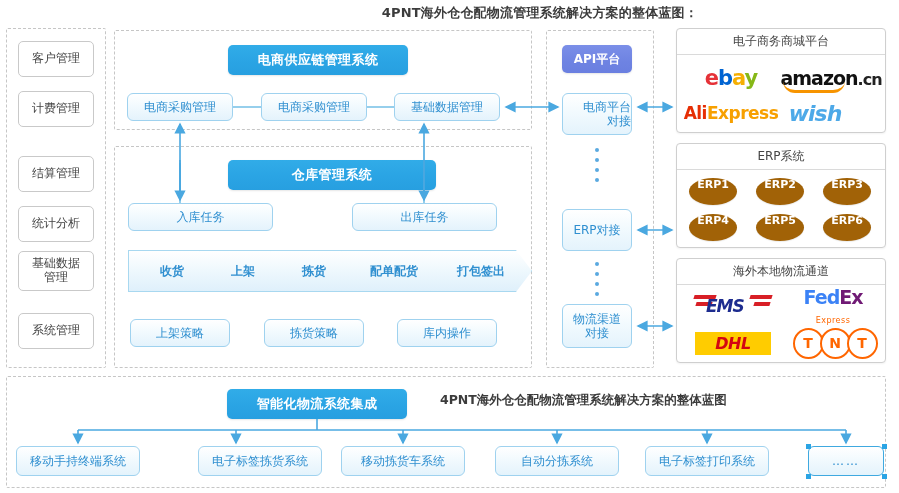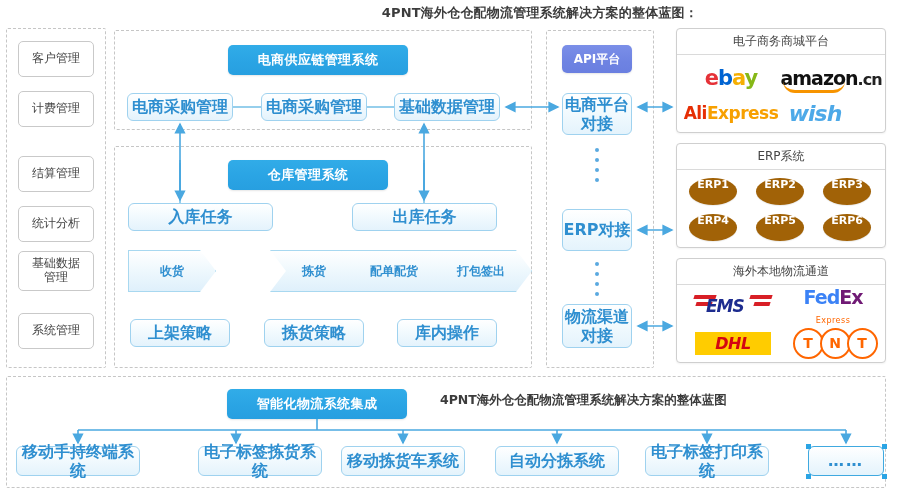--- a/index.html
+++ b/index.html
@@ -51,21 +51,21 @@
     background:linear-gradient(180deg,#7b8fe8 0%,#6e83e2 60%,#6a7fe0 100%);
     color:#fff;font-size:12px;font-weight:bold;
     display:flex;align-items:center;justify-content:center;
     box-shadow:0 1px 2px rgba(0,0,0,.10);
   }
 
   
   .lbox{
     border:1px solid #9fd2ef;border-radius:6px;
     background:linear-gradient(180deg,#ffffff 0%,#f2fafe 45%,#e4f3fc 100%);
-    color:#2f8fd0;font-size:16px;font-weight:bold;
+    color:#2f8fd0;font-size:12px;font-weight:normal;
     display:flex;align-items:center;justify-content:center;text-align:center;
     line-height:1.2;
   }
 
   
   .wpanel{
     border:1px solid #cfcfcf;border-radius:4px;background:#fff;
     box-shadow:0 1px 2px rgba(0,0,0,.05);overflow:hidden;
   }
   .wpanel-head{
@@ -195,34 +195,37 @@
   </div>
   <div class="abs lbox" style="left:261px;top:93px;width:106px;height:28px;">
     <span>电商采购管理</span>
   </div>
   <div class="abs lbox" style="left:394px;top:93px;width:106px;height:28px;">
     <span>基础数据管理</span>
   </div>
 
   <div class="abs dashed" style="left:114px;top:146px;width:418px;height:222px;"></div>
 
-  <div class="abs blue-head" style="left:228px;top:160px;width:160px;height:30px;">
+  <div class="abs blue-head" style="left:228px;top:160px;width:208px;height:30px;">
     <span>仓库管理系统</span>
   </div>
 
   <div class="abs lbox" style="left:128px;top:203px;width:145px;height:28px;">
     <span>入库任务</span>
   </div>
   <div class="abs lbox" style="left:352px;top:203px;width:145px;height:28px;">
     <span>出库任务</span>
   </div>
 
   <div class="chev first" style="left:128px;top:250px;width:86px;">
     <span>收货</span>
   </div>
+  <div class="chev" style="left:199px;top:250px;width:86px;">
+    <span>上架</span>
+  </div>
   <div class="chev" style="left:270px;top:250px;width:86px;">
     <span>拣货</span>
   </div>
   <div class="chev" style="left:341px;top:250px;width:104px;">
     <span>配单配货</span>
   </div>
   <div class="chev" style="left:430px;top:250px;width:100px;">
     <span>打包签出</span>
   </div>
 
@@ -235,21 +238,21 @@
   <div class="abs lbox" style="left:397px;top:319px;width:100px;height:28px;">
     <span>库内操作</span>
   </div>
 
   <div class="abs dashed" style="left:546px;top:30px;width:108px;height:338px;"></div>
 
   <div class="abs purple-head" style="left:562px;top:45px;width:70px;height:28px;">
     <span>API平台</span>
   </div>
 
-  <div class="abs lbox" style="left:562px;top:93px;width:70px;height:42px;flex-direction:column;">
+  <div class="abs lbox" style="left:562px;top:93px;width:70px;height:42px;flex-direction:column;align-items:flex-end;">
     <span>电商平台</span>
     <span>对接</span>
   </div>
 
   <div class="vdots" style="left:595px;top:148px;">
     <i></i>
       <i></i>
       <i></i>
       <i></i>
   </div>

